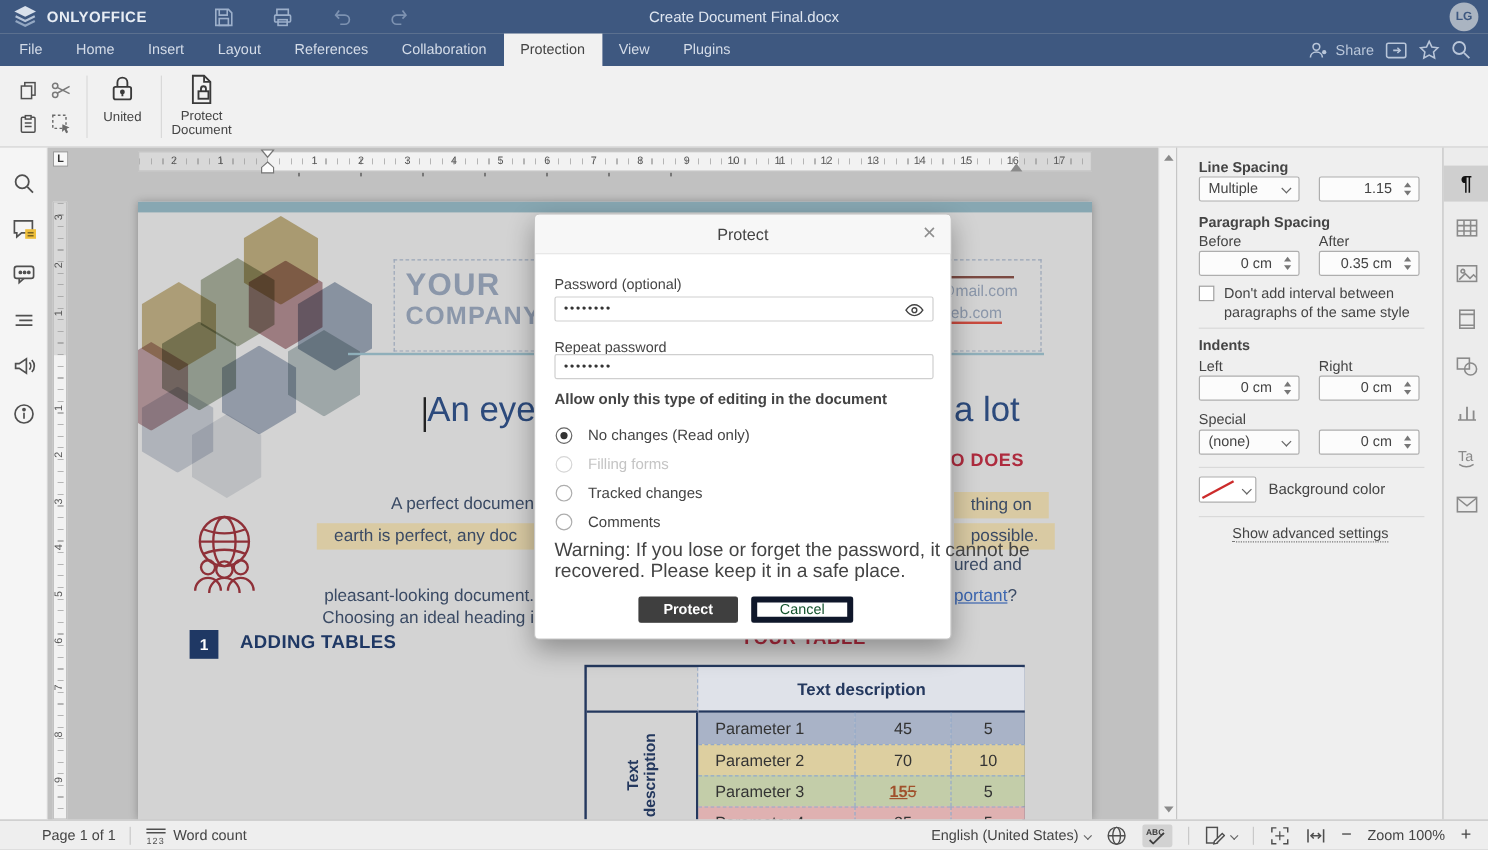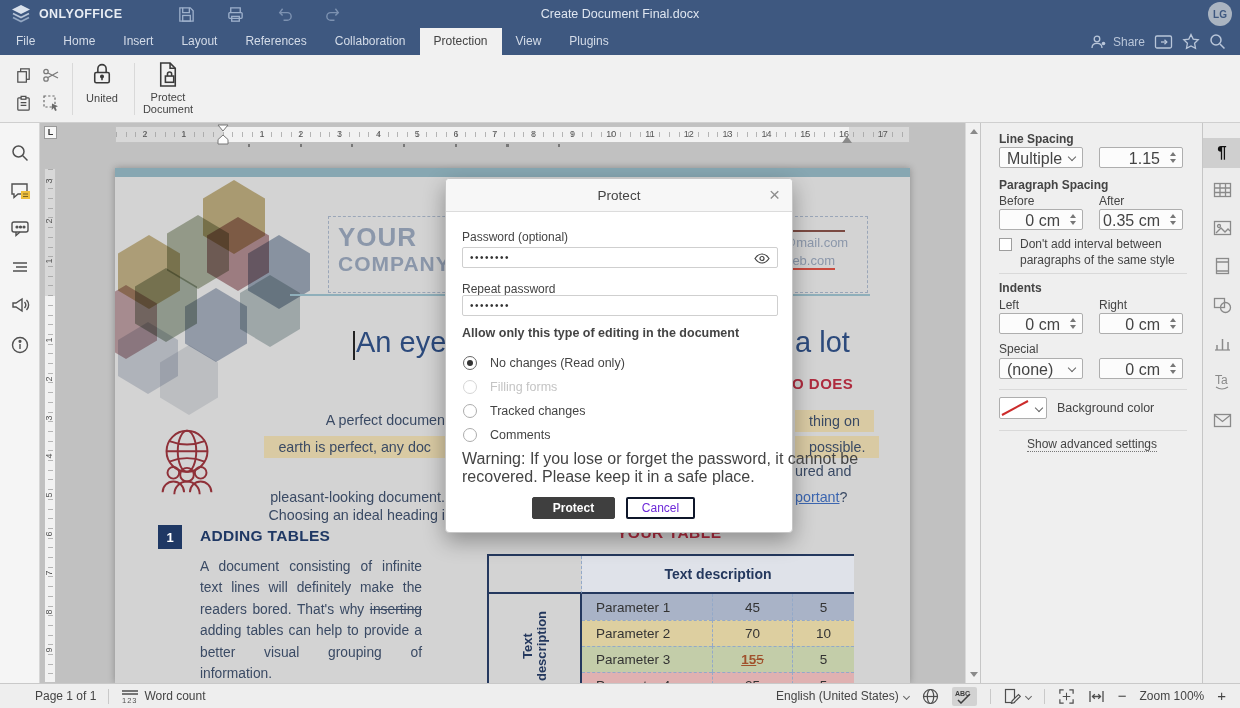--- a/index.html
+++ b/index.html
@@ -95,33 +95,33 @@
   .radio-row{position:absolute;left:17px;display:flex;align-items:center;gap:13px;height:15px;}
   .radio{width:14px;height:14px;border-radius:50%;border:1px solid #adadad;background:#fff;position:relative;flex:none;}
   .radio.sel{border-color:#666;}
   .radio.sel::after{content:'';position:absolute;inset:3px;border-radius:50%;background:#333;}
   .radio.dis{border-color:#d6d6d6;}
   .rlabel{font-size:12.5px;color:#444;}
   .rlabel.dis-l{color:#c4c4c4;}
   .warn{position:absolute;left:16px;font-size:16px;color:#444;white-space:nowrap;}
   .dlg-btn{position:absolute;top:318px;height:22px;border-radius:2px;font-size:12px;display:flex;align-items:center;justify-content:center;cursor:pointer;}
   #btn-protect{left:86px;width:83px;background:#3f3f3f;color:#fff;font-weight:bold;border:1px solid #3f3f3f;}
-  #btn-cancel{left:180px;width:69px;background:#fff;color:#6d28d9;border:2px solid #0f172a;}
+  #btn-cancel{left:180px;width:85px;background:#fff;color:#14532d;border:5px solid #0f172a;}
 
   
   #scrollbar{position:absolute;left:965px;top:123px;width:15px;height:560px;background:#f1f1f1;border-left:1px solid #d9d9d9;}
   .sb-arrow{position:absolute;left:4px;width:0;height:0;border-left:4px solid transparent;border-right:4px solid transparent;cursor:pointer;}
   #sb-up{top:6px;border-bottom:5px solid #8a8a8a;}
   #sb-down{bottom:6px;border-top:5px solid #8a8a8a;}
 
   
   #right-panel{position:absolute;left:980px;top:123px;width:222px;height:560px;background:#efefef;border-left:1px solid #c6c6c6;font-size:12px;color:#444;}
   .rp-label{position:absolute;font-size:12px;color:#444;}
   .rp-bold{font-weight:bold;}
-  .ctrl{position:absolute;height:21px;border:1px solid #aeaeae;background:#fcfcfc;border-radius:2px;font-size:16px;color:#444;cursor:pointer;}
+  .ctrl{position:absolute;height:21px;border:1px solid #aeaeae;background:#fcfcfc;border-radius:2px;font-size:12px;color:#444;cursor:pointer;}
   .dropdown{padding:2px 0 0 7px;}
   .dropdown .chev{position:absolute;right:7px;top:6px;}
   .spinner{text-align:right;padding:2px 22px 0 0;}
   .chev{display:inline-block;width:6px;height:6px;border-right:1.5px solid #666;border-bottom:1.5px solid #666;transform:rotate(45deg);}
   .spn{position:absolute;right:6px;width:0;height:0;border-left:3.5px solid transparent;border-right:3.5px solid transparent;}
   .spn.up{top:4px;border-bottom:4px solid #777;}
   .spn.dn{bottom:4px;border-top:4px solid #777;}
   #rp-checkbox{position:absolute;left:18px;top:115px;width:13px;height:13px;background:#fff;border:1px solid #9e9e9e;cursor:pointer;}
   .rp-div{position:absolute;left:18px;width:188px;height:1px;background:#d9d9d9;}
   #bg-swatch{position:absolute;left:18px;top:274px;width:48px;height:22px;border:1px solid #aeaeae;background:#fff;border-radius:2px;cursor:pointer;}
@@ -421,23 +421,20 @@
       <circle cx="26" cy="50" r="6"></circle>
         <circle cx="54" cy="50" r="6"></circle>
         <circle cx="40" cy="52" r="7"></circle>
       <path d="M15 70a11 11 0 0 1 22 0"></path>
         <path d="M43 70a11 11 0 0 1 22 0"></path>
         <path d="M27 72a13 13 0 0 1 26 0"></path>
     </svg>
 
     <div id="sec-badge">1</div>
     <div id="sec-title">ADDING TABLES</div>
-    <div id="sec-para">
-      <span>A document consisting of infinite text lines will definitely make the readers bored. That's why </span><span class="strike">inserting</span><span> adding tables can help to provide a better visual grouping of information.</span>
-    </div>
 
     <div id="table-title">YOUR TABLE</div>
     <div id="doc-table">
         <div class="t-spacer"></div>
         <div class="t-head">Text description</div>
         <div class="t-side">
           <span>Text description</span>
         </div>
         <div class="t-cell t-label" style="background: rgb(169, 179, 199); grid-area: 2 / 2;">Parameter 1</div>
         <div class="t-cell t-val" style="background: rgb(169, 179, 199); grid-area: 2 / 3;">45</div>

